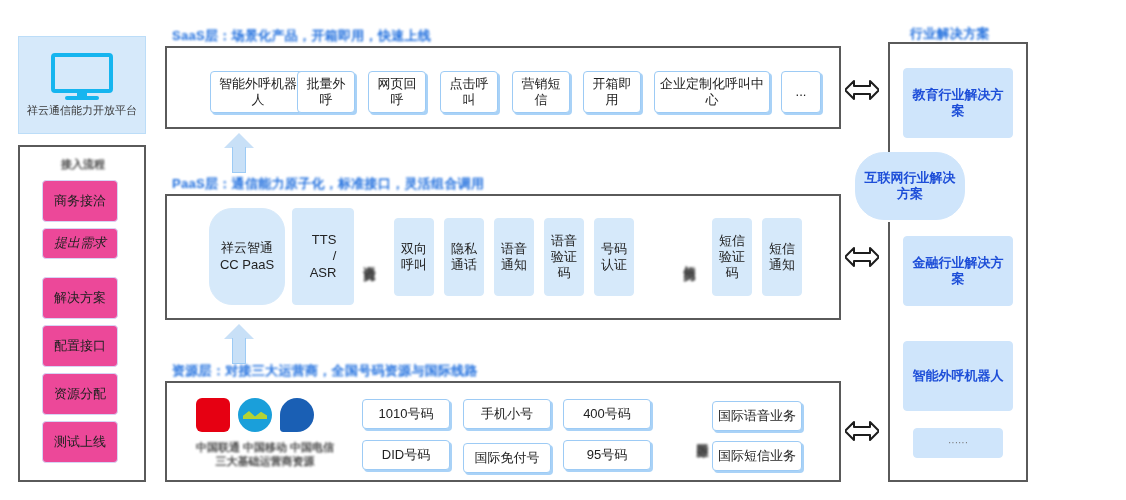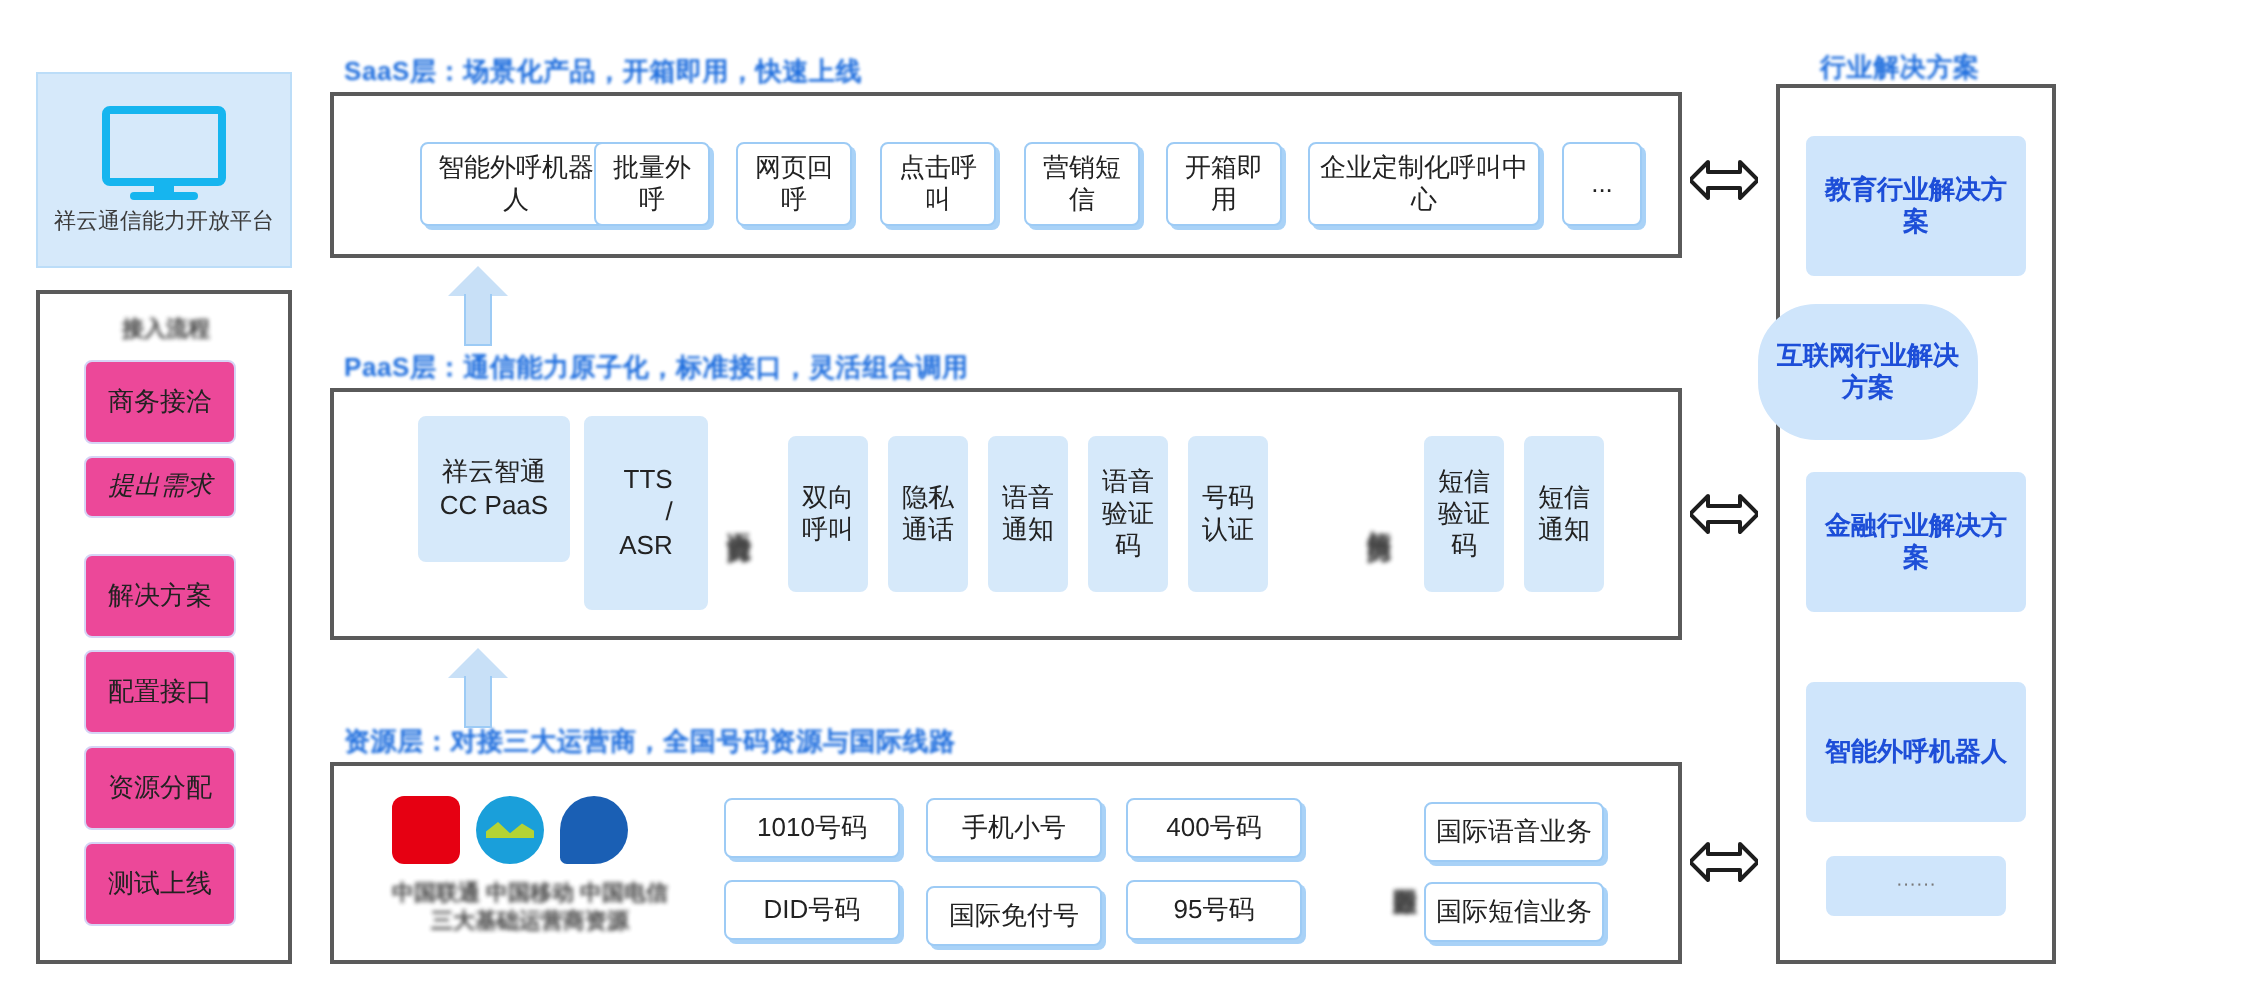--- a/index.html
+++ b/index.html
@@ -246,21 +246,21 @@
   <div class="chip" style="left:368px; top:71px; width:58px; height:42px;">网页回呼</div>
   <div class="chip" style="left:440px; top:71px; width:58px; height:42px;">点击呼叫</div>
   <div class="chip" style="left:512px; top:71px; width:58px; height:42px;">营销短信</div>
   <div class="chip" style="left:583px; top:71px; width:58px; height:42px;">开箱即用</div>
   <div class="chip" style="left:654px; top:71px; width:116px; height:42px;">企业定制化呼叫中心</div>
   <div class="chip" style="left:781px; top:71px; width:40px; height:42px;">...</div>
 
   <div class="section-title" style="left:172px; top:175px;">PaaS层：通信能力原子化，标准接口，灵活组合调用</div>
   <div class="panel" style="left:165px; top:194px; width:676px; height:126px;"></div>
 
-  <div class="chip chip-blue" style="left:209px; top:208px; width:76px; height:73px; white-space:pre-line;">祥云智通
+  <div class="chip chip-blue" style="left:209px; top:208px; width:76px; height:97px; white-space:pre-line;border-radius:23px;">祥云智通
 CC PaaS</div>
   <div class="chip chip-blue" style="left:292px; top:208px; width:62px; height:97px; white-space:pre-line;text-align:right;">TTS
 /
 ASR</div>
 
   <div class="vlabel" style="left:356px; top:218px; width:26px; height:80px;">语音能力</div>
 
   <div class="chip chip-blue" style="left:394px; top:218px; width:40px; height:78px; white-space:pre-line;">双向
 呼叫</div>
   <div class="chip chip-blue" style="left:444px; top:218px; width:40px; height:78px; white-space:pre-line;">隐私
@@ -326,18 +326,18 @@
   <div class="arrow-lr" style="left:845px; top:420px;">
     <svg width="34" height="22" viewBox="0 0 34 22">
       <polygon points="0,11 9,2 9,7 25,7 25,2 34,11 25,20 25,15 9,15 9,20" fill="#ffffff" stroke="#1d1d1d" stroke-width="2" stroke-linejoin="round"></polygon>
     </svg>
   </div>
 
   <div class="section-title" style="left:910px; top:25px;">行业解决方案</div>
   <div class="panel" style="left:888px; top:42px; width:140px; height:440px;"></div>
 
   <div class="chip chip-solution" style="left:903px; top:68px; width:110px; height:70px;">教育行业解决方案</div>
-  <div class="chip chip-solution" style="left:879px; top:152px; width:110px; height:68px;border-radius:29px;">互联网行业解决方案</div>
+  <div class="chip chip-solution" style="left:855px; top:152px; width:110px; height:68px;border-radius:29px;">互联网行业解决方案</div>
   <div class="chip chip-solution" style="left:903px; top:236px; width:110px; height:70px;">金融行业解决方案</div>
   <div class="chip chip-solution" style="left:903px; top:341px; width:110px; height:70px;">智能外呼机器人</div>
   <div class="chip chip-solution" style="left:913px; top:428px; width:90px; height:30px; font-weight:normal; font-size:10px; color:#777;">······</div>
 
 </div>
 
 </body></html>

